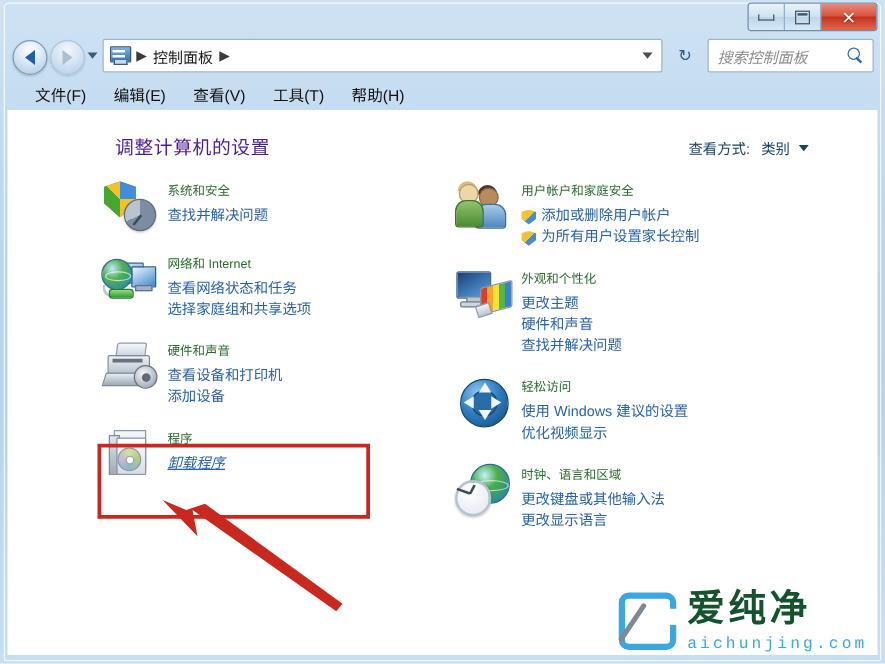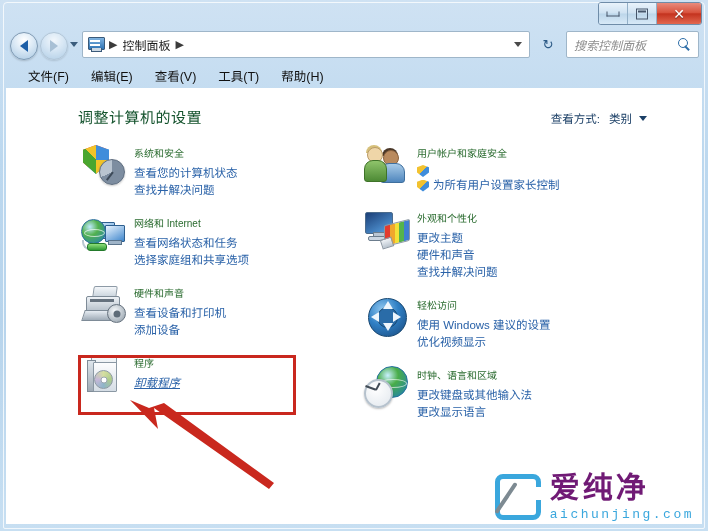--- a/index.html
+++ b/index.html
@@ -81,21 +81,21 @@
 
   
   .menubar{position:absolute;left:5px;top:62px;width:698px;height:26px;display:flex;align-items:center;}
   .menuitem{font-size:12.5px;color:#111;padding:3px 11px;cursor:pointer;}
   .menuitem:first-child{margin-left:12px;}
 
   
   .content{position:absolute;left:6px;top:88px;width:696px;height:436px;
     background:#ffffff;overflow:hidden;}
 
-  .pagetitle{position:absolute;left:72px;top:18px;font-size:15px;color:#14532d;letter-spacing:.5px;}
+  .pagetitle{position:absolute;left:86px;top:18px;font-size:15px;color:#4c1d95;letter-spacing:.5px;}
   .viewby{position:absolute;right:55px;top:22px;font-size:11.5px;color:#1b3f66;display:flex;align-items:center;gap:4px;text-align:right;}
   .viewby .vb-label{color:#1b3f66;}
   .viewby .vb-val{color:#1b3f66;margin-left:5px;cursor:pointer;}
   .viewby .vb-caret{width:0;height:0;border-left:4px solid transparent;border-right:4px solid transparent;
     border-top:5px solid #1b3f66;margin-left:3px;cursor:pointer;}
 
   .cols{position:absolute;left:0;top:55px;width:696px;}
   .col{position:absolute;top:0;width:300px;}
   .col.left{left:75px;}
   .col.right{left:358px;}
@@ -216,21 +216,21 @@
   .annotation-svg{position:absolute;left:0;top:0;width:696px;height:436px;pointer-events:none;}
 
   
   .watermark{position:absolute;right:14px;bottom:10px;display:flex;align-items:center;gap:9px;}
   .wm-logo{width:46px;height:46px;position:relative;}
   .wm-logo .sq{position:absolute;left:0;top:0;width:46px;height:46px;
     border:5px solid #3aa7dd;border-radius:8px;box-sizing:border-box;}
   .wm-logo .cut{position:absolute;right:-2px;top:13px;width:9px;height:13px;background:#fff;}
   .wm-logo .slash{position:absolute;left:9px;top:6px;width:4px;height:36px;background:#7d8a92;transform:rotate(34deg);border-radius:2px;}
   .wm-text{display:flex;flex-direction:column;line-height:1;}
-  .wm-cn{font-size:30px;color:#701a75;letter-spacing:3px;font-weight:bold;}
+  .wm-cn{font-size:30px;color:#14532d;letter-spacing:3px;font-weight:bold;}
   .wm-en{font-size:13px;color:#3aa7dd;letter-spacing:2.5px;margin-top:5px;font-family:"Liberation Mono","DejaVu Sans Mono",monospace;}
 </style>
 </head>
 <body>
 
 <div id="root">
 
   <div class="frame"></div>
   <div class="frame-inner-glow"></div>
 
@@ -305,21 +305,20 @@
 
         <div class="cat">
           <div class="cat-icon">
             <div class="ic i-shield"></div>
               <div class="ic i-shield2"></div>
               <div class="ic i-shield3"></div>
             <div class="ic i-pie"></div>
           </div>
           <div class="cat-body">
             <div class="cat-title">系统和安全</div>
-            <div class="cat-link">查看您的计算机状态</div>
             <div class="cat-link">查找并解决问题</div>
           </div>
         </div>
 
         <div class="cat">
           <div class="cat-icon">
             <div class="ic i-mon1"></div>
               <div class="ic i-mon2"></div>
               <div class="ic i-monbase"></div>
             <div class="ic i-globe"></div>
@@ -373,20 +372,21 @@
             <div class="ic i-p1-hair"></div>
               <div class="ic i-p1-head"></div>
               <div class="ic i-p1-body"></div>
           </div>
           <div class="cat-body">
             <div class="cat-title">用户帐户和家庭安全</div>
             <div class="cat-link">
               <span class="mini-shield">
                   <span class="sh"></span>
                 </span>
+              <span>添加或删除用户帐户</span>
             </div>
             <div class="cat-link">
               <span class="mini-shield">
                   <span class="sh"></span>
                 </span>
               <span>为所有用户设置家长控制</span>
             </div>
           </div>
         </div>
 

